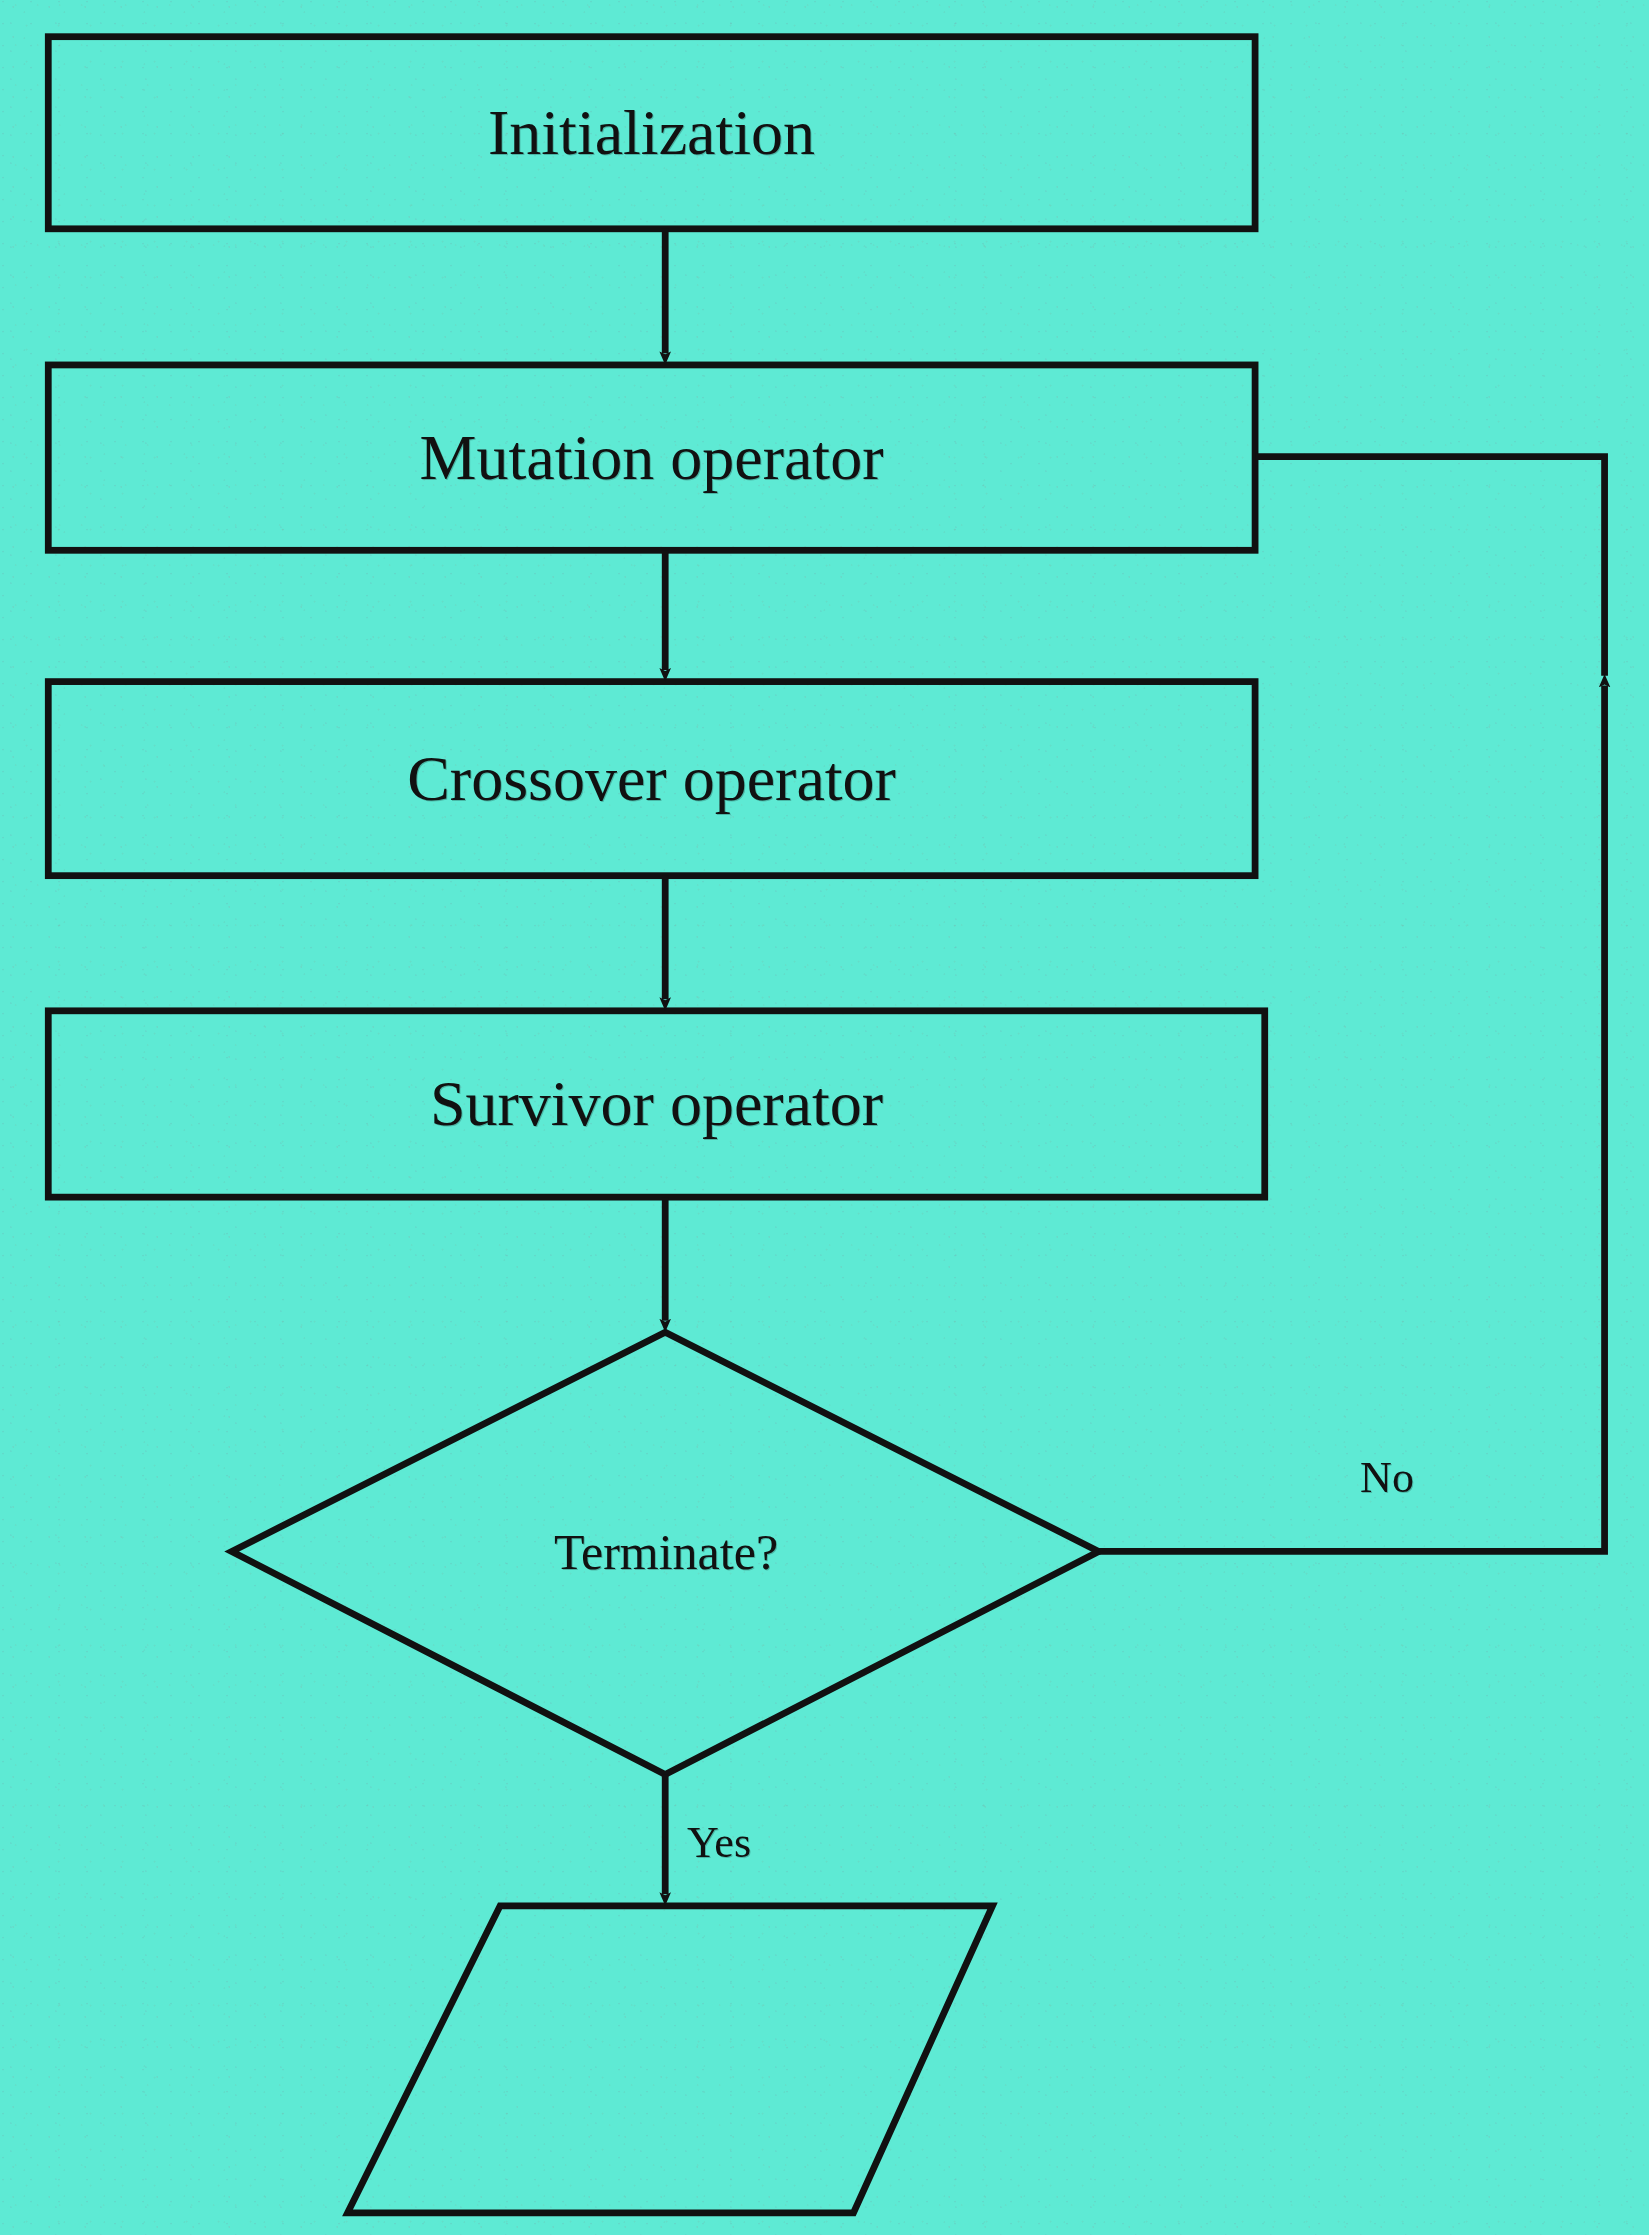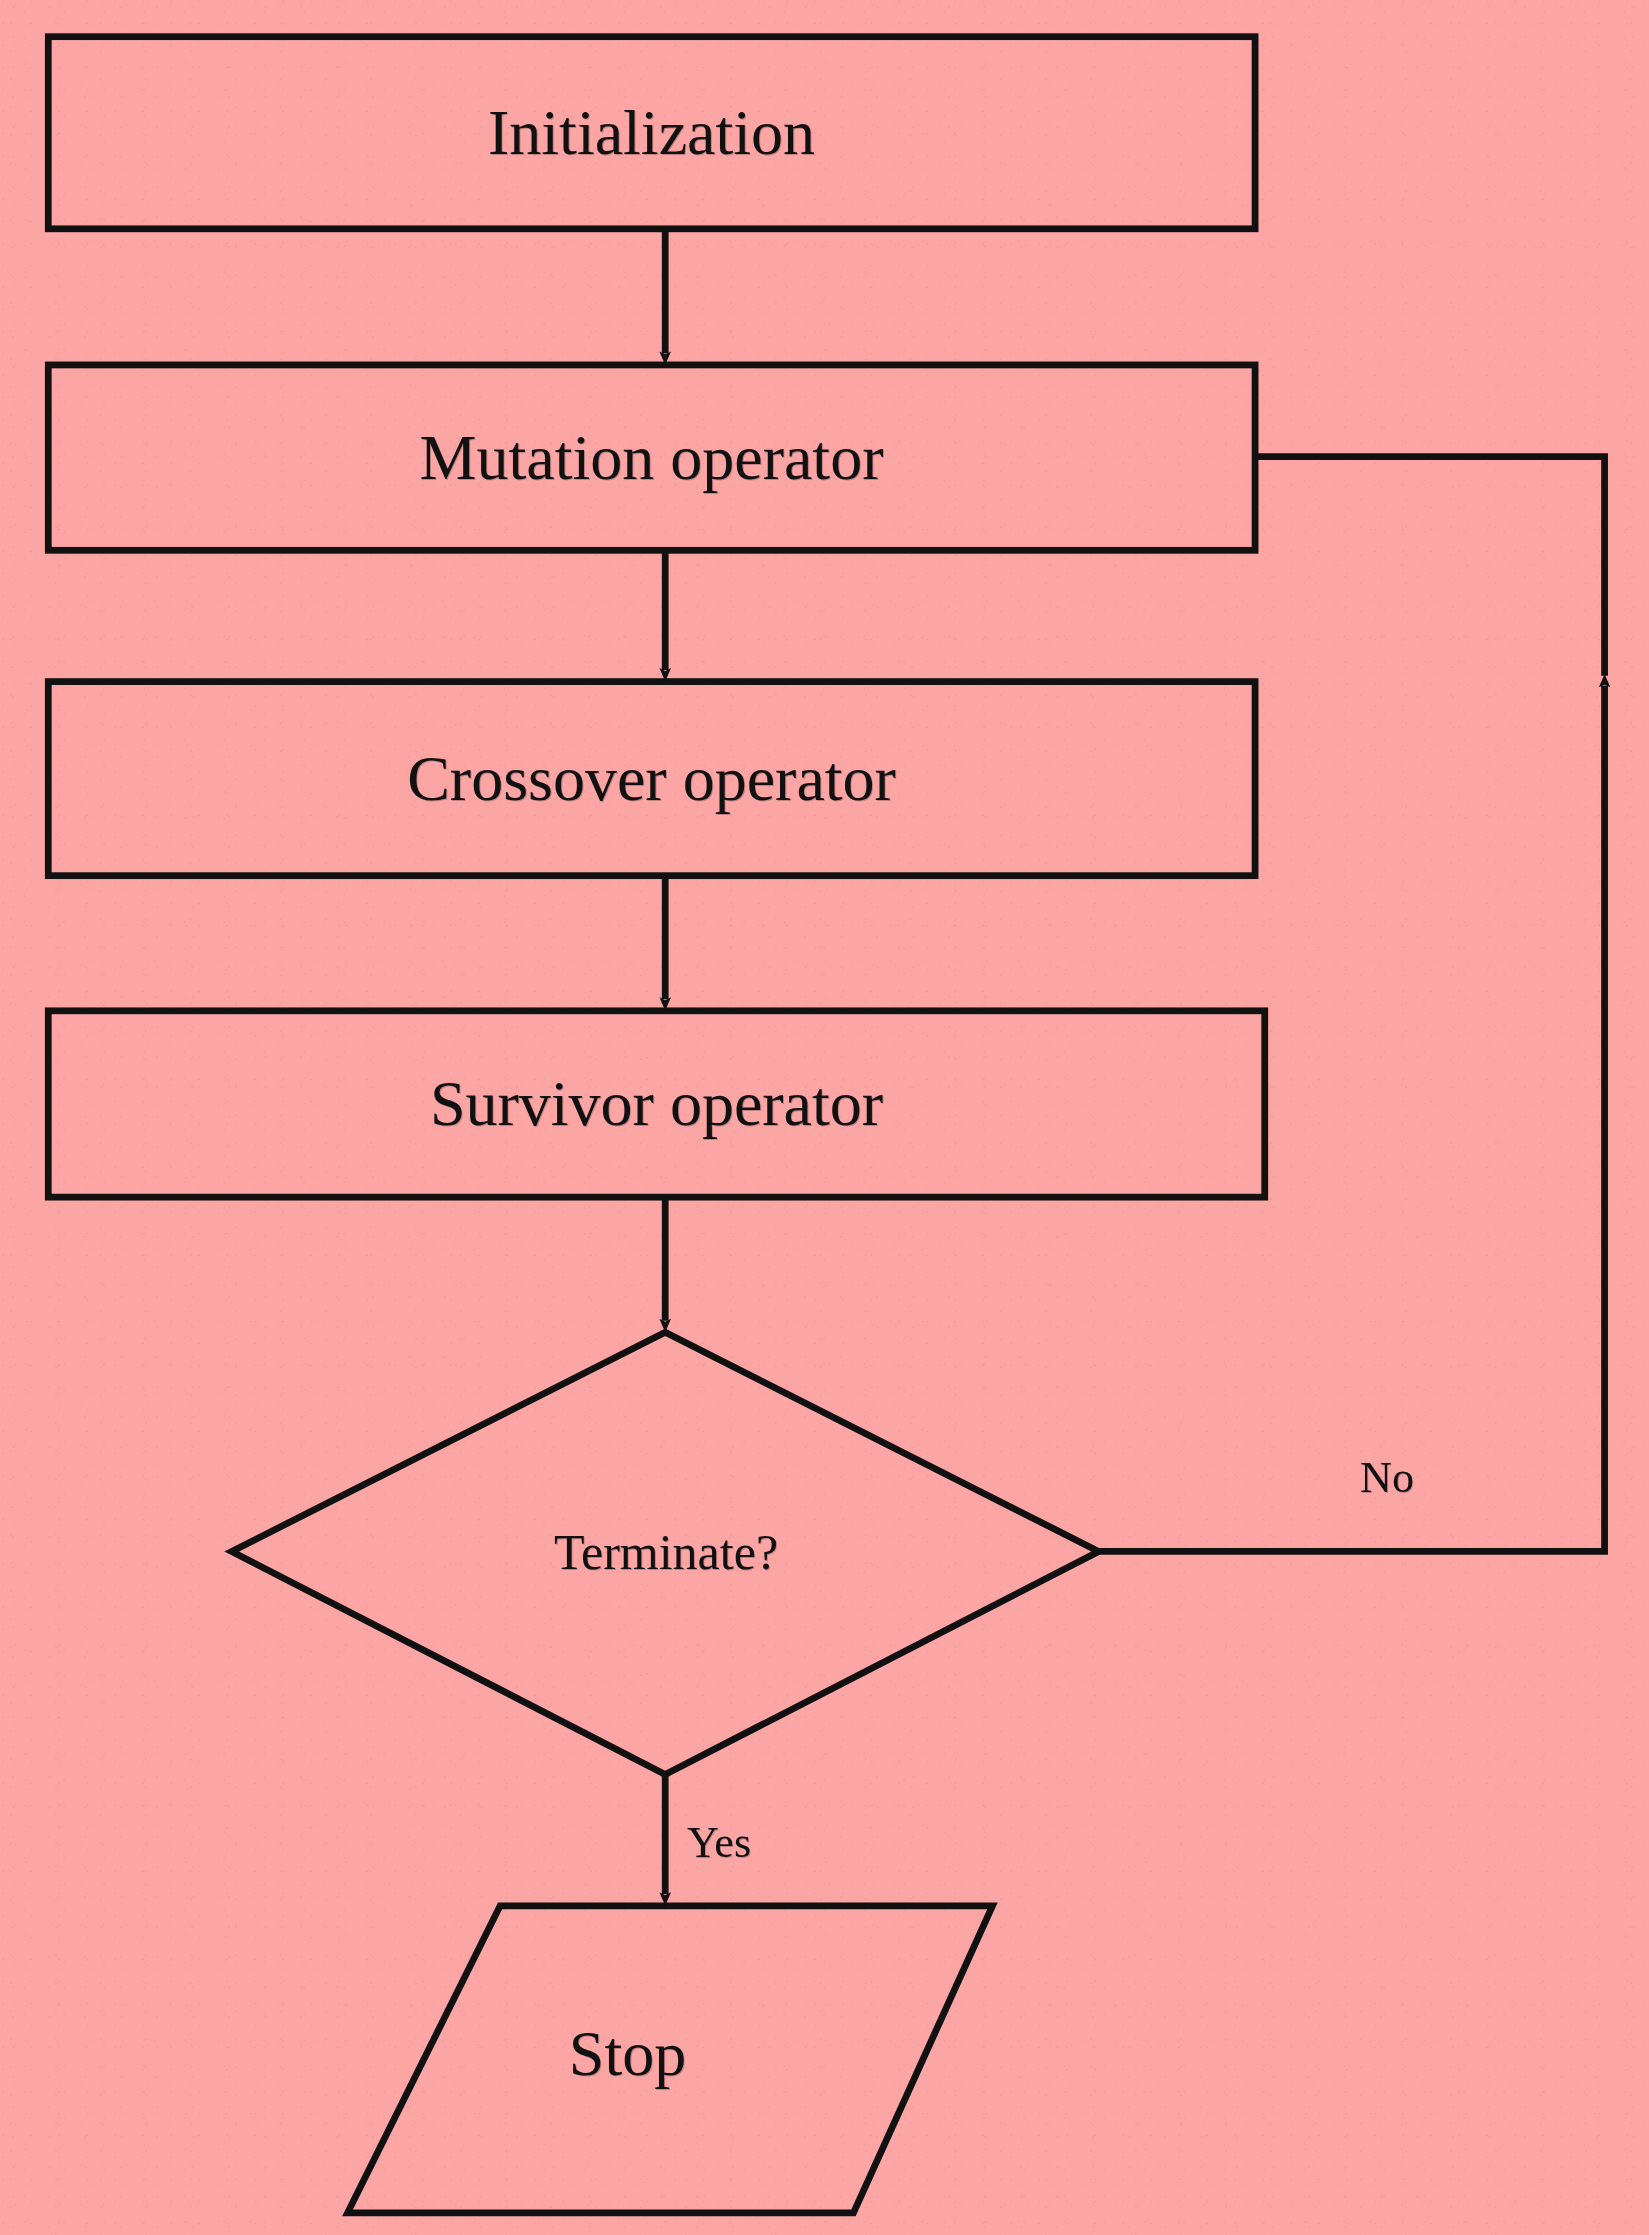--- a/index.html
+++ b/index.html
@@ -4,21 +4,21 @@
 <style>
   html, body {
     margin: 0;
     padding: 0;
     background: #ffffff;
   }
   #canvas {
     position: relative;
     width: 1649px;
     height: 2235px;
-    background: #fca5a5;
+    background: #5eead4;
     overflow: hidden;
     font-family: "Liberation Serif", "DejaVu Serif", serif;
   }
   
   #noise {
     position: absolute;
     inset: 0;
     pointer-events: none;
     opacity: 0.55;
     background-image:
@@ -95,20 +95,19 @@
   <div class="node-text box-label" style="left:48px; top:37px; width:1207px; height:192px;">Initialization</div>
 
   <div class="node-text box-label" style="left:48px; top:365px; width:1207px; height:185px;">Mutation operator</div>
 
   <div class="node-text box-label" style="left:48px; top:682px; width:1207px; height:194px;">Crossover operator</div>
 
   <div class="node-text box-label" style="left:48px; top:1011px; width:1217px; height:186px;">Survivor operator</div>
 
   <div class="node-text diamond-label" style="left:386px; top:1506px; width:560px; height:92px;">Terminate?</div>
 
-  <div class="node-text stop-label" style="left:415px; top:2008px; width:425px; height:92px;">Stop</div>
 
   <div class="node-text term-label" style="left:1305px; top:1439px; width:164px; height:77px;">No</div>
 
   <div class="node-text term-label" style="left:687px; top:1804px; width:183px; height:77px; justify-content:flex-start;text-align:right;">Yes</div>
 
 </div>
 
 
 </body></html>

